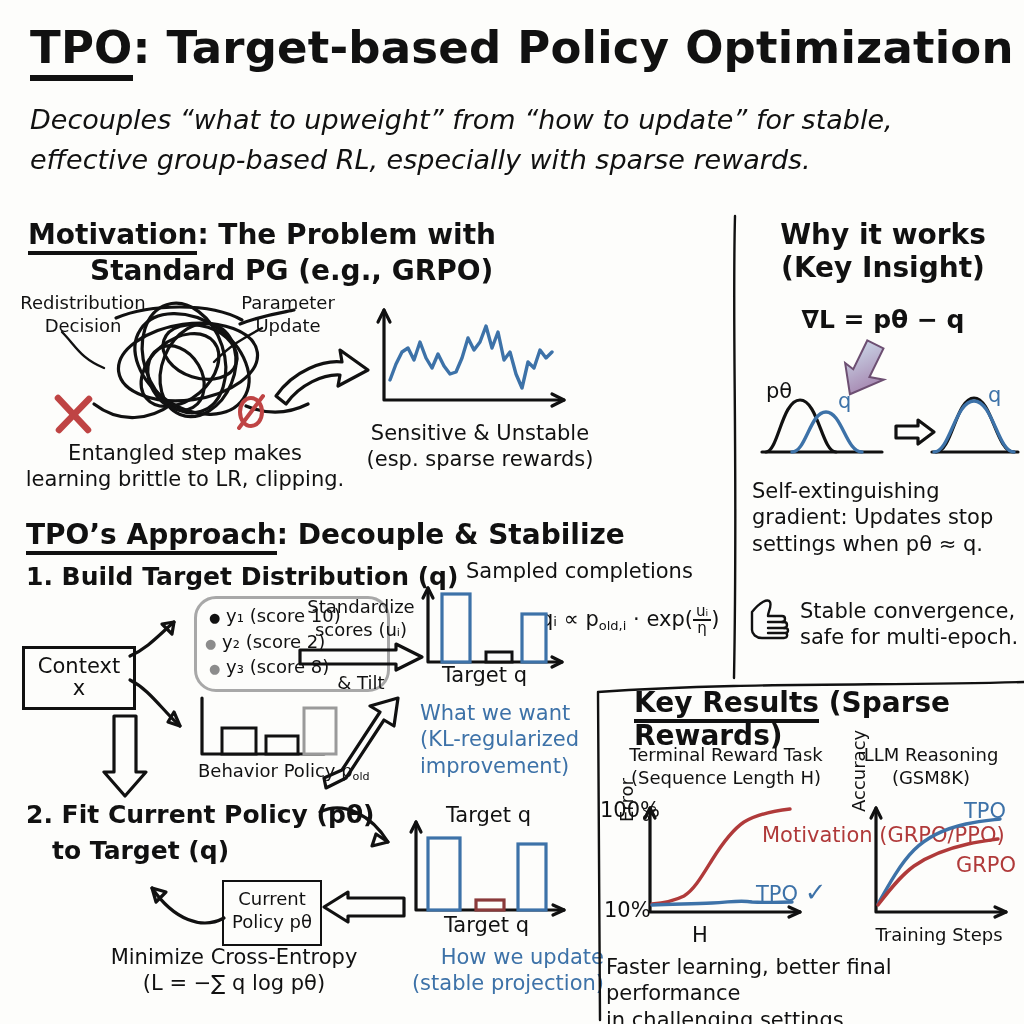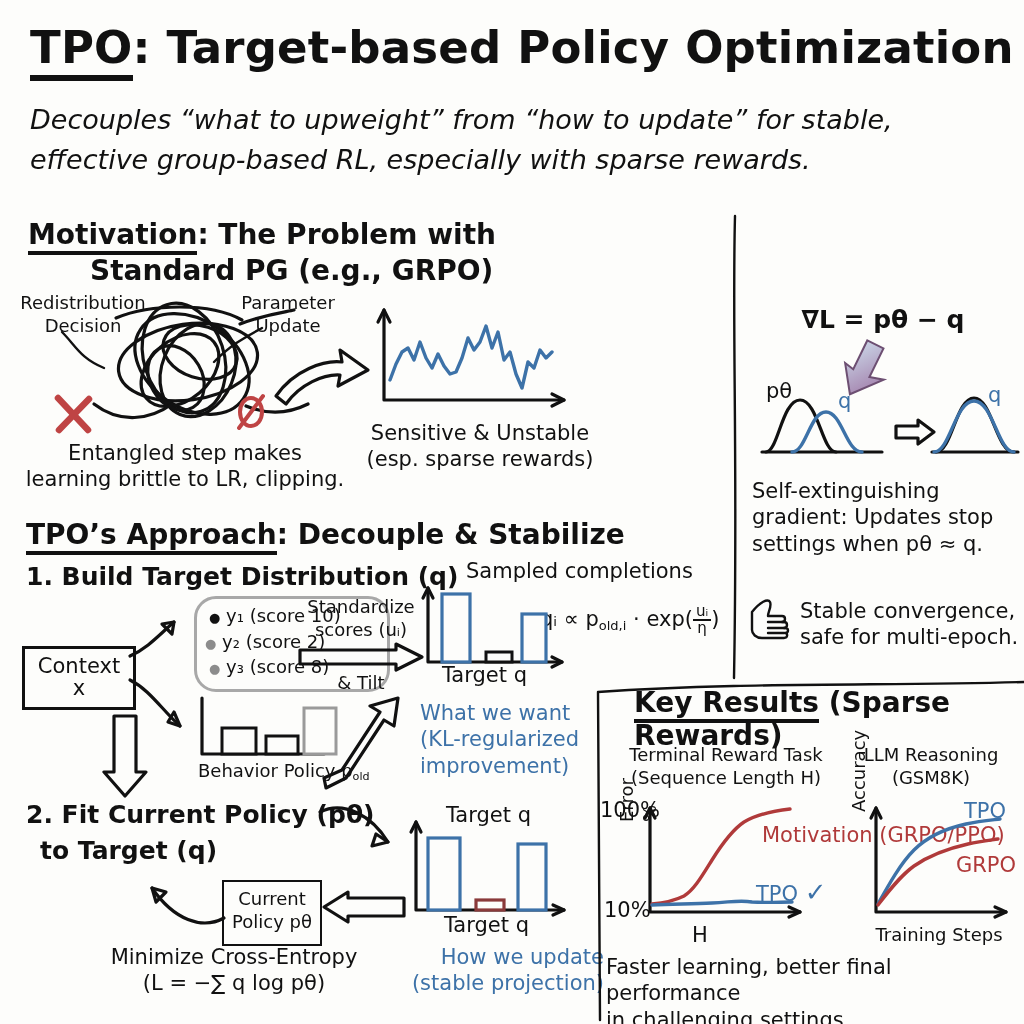--- a/index.html
+++ b/index.html
@@ -121,20 +121,24 @@
     <path class="stroke" d="M10,8 L10,98 L190,98"></path>
     <path class="stroke" d="M10,8 L4,20 M10,8 L16,20"></path>
     <path class="stroke" d="M190,98 L178,92 M190,98 L178,104"></path>
     <path class="stroke-blue" stroke-width="3" d="M16,78 L22,62 L28,50 L34,46 L40,58 L46,40 L52,56 L58,66 L64,52 L70,64 L76,72 L82,70 L88,56 L94,36 L100,48 L106,40 L112,24 L118,46 L124,30 L130,58 L136,50 L142,72 L148,86 L154,60 L160,66 L166,48 L172,56 L178,50"></path>
   </svg>
   <div class="abs t-body ctr" style="left:360px;top:420px;width:240px;">
     <div>Sensitive &amp; Unstable</div>
     <div>(esp. sparse rewards)</div>
   </div>
 
+  <div class="abs t-h2 ctr" style="left:748px;top:218px;width:270px;">
+    <div>Why it works</div>
+    <div>(Key Insight)</div>
+  </div>
   <div class="abs t-h3 ctr" style="left:748px;top:305px;width:270px;">∇L = pθ − q</div>
 
   <svg class="abs" style="left:842px;top:340px;" width="60" height="62">
     <defs>
       <linearGradient id="pgrad" x1="0" y1="0" x2="1" y2="1">
         <stop offset="0%" stop-color="#cfe0ee"></stop>
           <stop offset="100%" stop-color="#9b6fa0"></stop>
       </linearGradient>
     </defs>
     <path d="M12,2 L30,2 L30,34 L44,30 L20,58 L2,32 L12,34 Z" fill="url(#pgrad)" stroke="#6d4f72" stroke-width="2" transform="rotate(26 22 30)"></path>
@@ -254,21 +258,21 @@
 
   <svg class="abs" style="left:100px;top:714px;" width="52" height="86">
     <path class="stroke" stroke-width="3" fill="#fdfdfb" d="M14,2 L36,2 L36,58 L46,58 L25,82 L4,58 L14,58 Z"></path>
   </svg>
 
   <svg class="abs" style="left:322px;top:694px;" width="90" height="98">
     <path class="stroke" stroke-width="3" fill="#fdfdfb" d="M4,94 L24,84 L62,26 L72,32 L76,4 L48,12 L58,18 L20,76 L2,84 Z"></path>
   </svg>
 
   <div class="abs t-h3" style="left:26px;top:800px;">2. Fit Current Policy (pθ)</div>
-  <div class="abs t-h3" style="left:40px;top:836px;">to Target (q)</div>
+  <div class="abs t-h3" style="left:52px;top:836px;">to Target (q)</div>
 
   <svg class="abs" style="left:318px;top:800px;" width="86" height="56">
     <path class="stroke" stroke-width="3.4" d="M2,12 C26,0 54,16 70,42"></path>
     <path class="stroke" stroke-width="3.4" fill="#111" d="M70,42 L58,34 L54,46 Z"></path>
   </svg>
 
   <div class="abs ctr" style="left:222px;top:880px;width:96px;height:62px;border:2.6px solid #111;background:#fdfdfb;">
     <div class="t-small" style="margin-top:6px;">Current</div>
     <div class="t-small">Policy pθ</div>
   </div>

